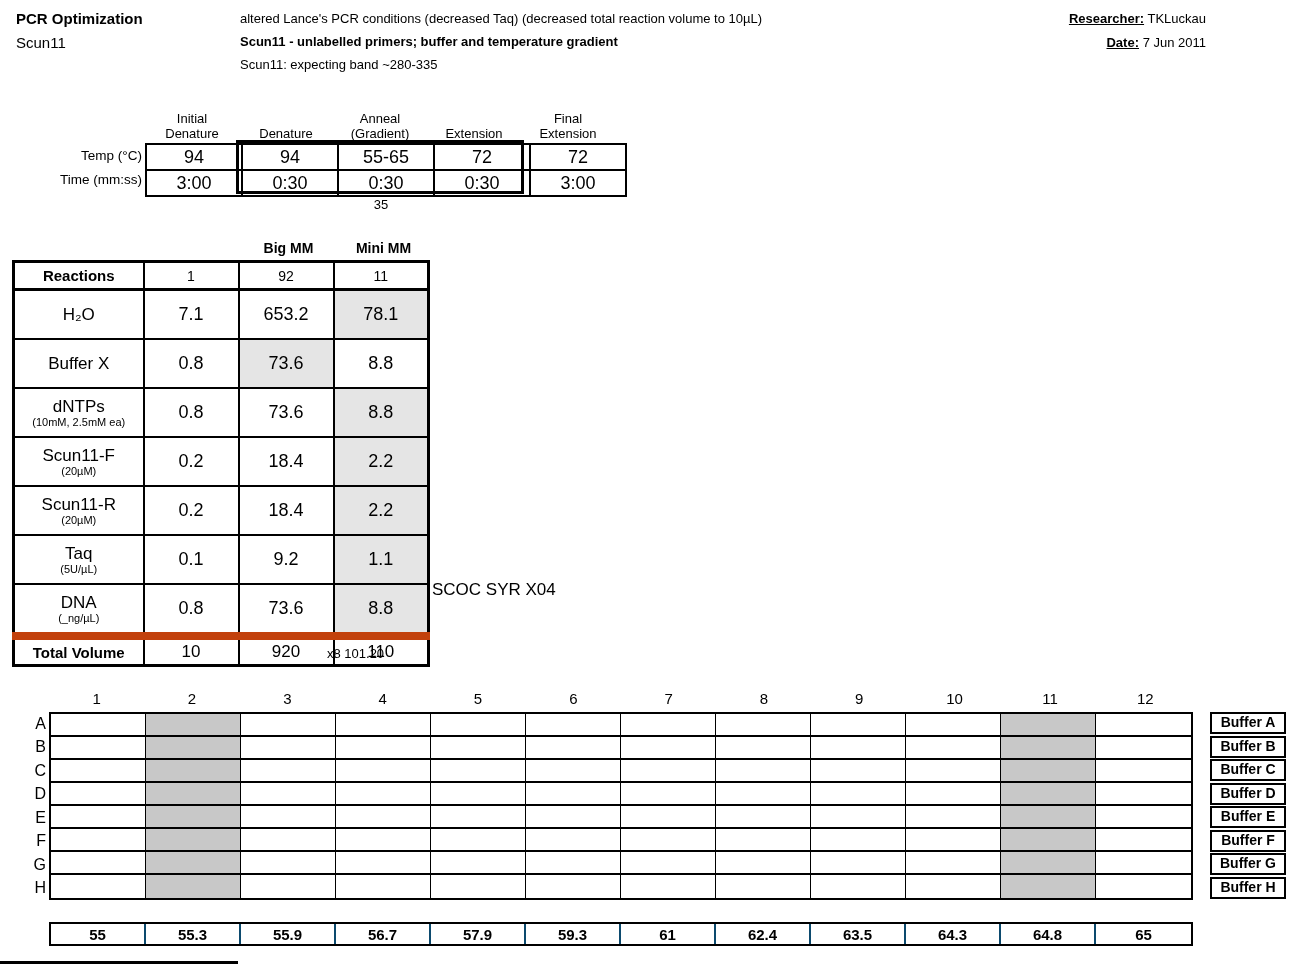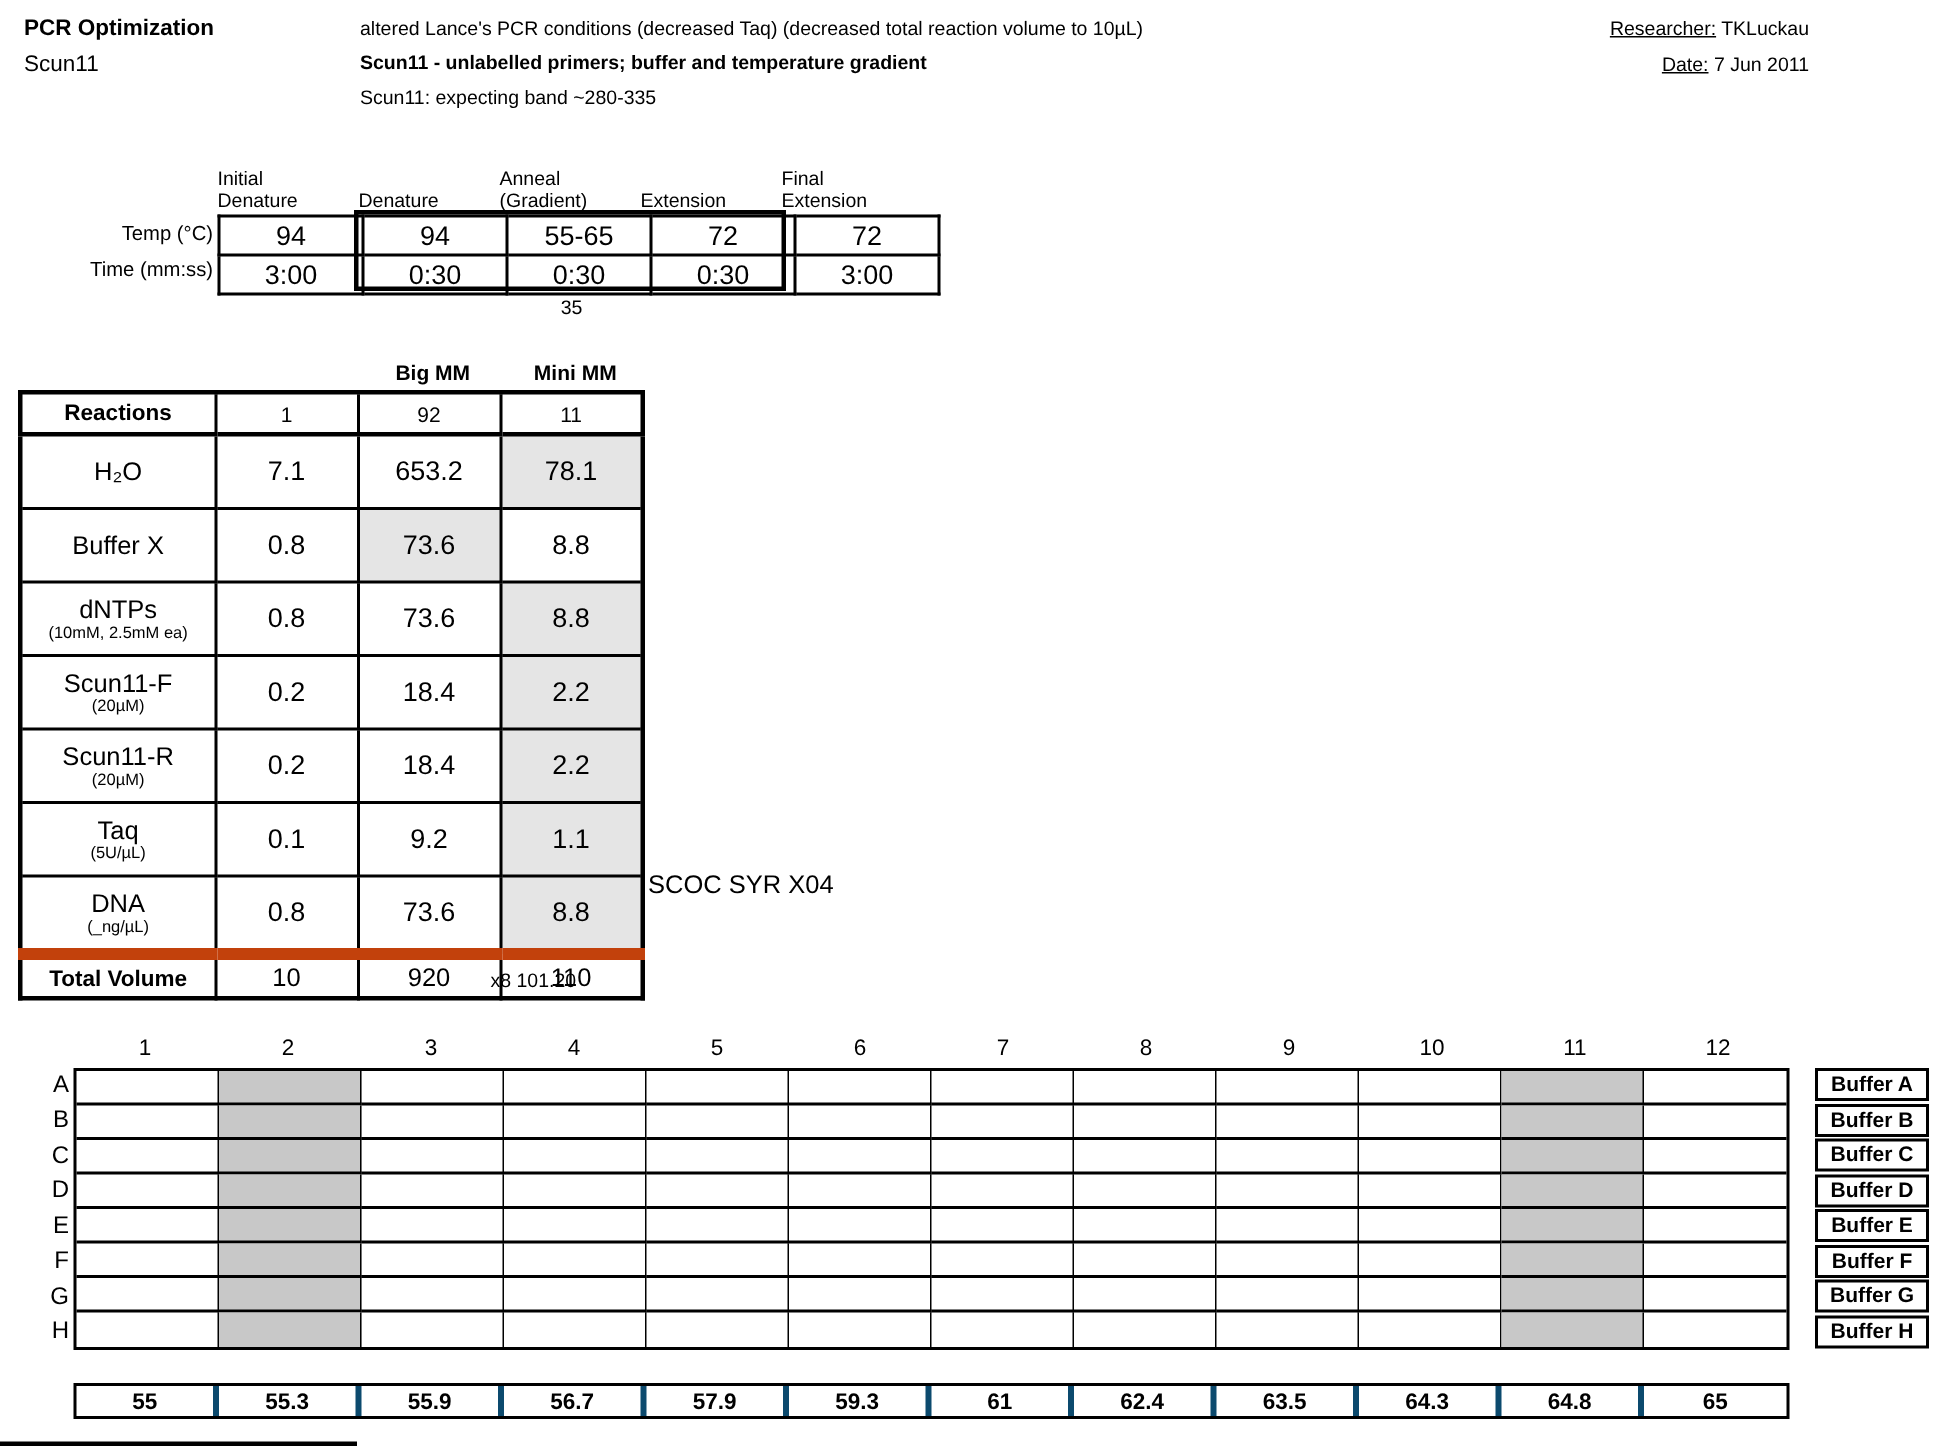--- a/index.html
+++ b/index.html
@@ -1,31 +1,31 @@
 <!DOCTYPE html>
 <html><head>
 <meta charset="utf-8">
 <style>
   html,body{margin:0;padding:0;background:#fff;}
   .page{position:relative;width:1301px;height:966px;background:#ffffff;
         font-family:"Liberation Sans",sans-serif;color:#000;overflow:hidden;padding-left:48px;}
   .abs{position:absolute;}
   .b{font-weight:bold;}
-  .ul{text-decoration:underline;}
+  .ul{text-decoration:underline;font-weight:bold;}
 
   
   .doc-title{left:16px;top:10px;font-size:15px;font-weight:bold;}
   .doc-sub{left:16px;top:34px;font-size:15px;}
   .note{left:240px;font-size:13px;white-space:nowrap;}
   .hright{right:143px;font-size:13px;text-align:right;white-space:nowrap;}
 
   
   .tc-heads{left:145px;top:104px;width:470px;height:37px;display:flex;}
   .tc-heads .tc-h{flex:1;display:flex;flex-direction:column;justify-content:flex-end;
-                  text-align:left;font-size:13px;line-height:15px;}
+                  text-align:center;font-size:13px;line-height:15px;}
   table{border-collapse:collapse;}
   .tc{left:145px;top:143px;}
   .tc td{border:2px solid #000;width:94px;height:24px;text-align:center;
          vertical-align:middle;font-size:18px;padding:0;}
   .tc-label{width:142px;text-align:right;font-size:13.5px;left:0;}
   .cycle-box{left:236px;top:140px;width:288px;height:54px;border:3px solid #000;
              box-sizing:border-box;pointer-events:none;}
   .cycles{left:239px;top:197px;width:284px;text-align:center;font-size:13px;}
 
   
@@ -54,21 +54,21 @@
   .pcell.lr{border-bottom:none;}
   .pcell.sh{background:#c8c8c8;}
   .rowlabels{left:18px;top:712px;width:28px;height:188px;display:flex;flex-direction:column;}
   .rowlabels div{flex:1;display:flex;align-items:center;justify-content:flex-end;font-size:16px;}
   .buffer{left:1210px;width:76px;height:22px;border:2px solid #000;box-sizing:border-box;
           font-weight:bold;font-size:14px;text-align:center;line-height:17px;}
 
   
   .gradient{left:49px;top:922px;width:1144px;height:24px;border:2px solid #000;
             box-sizing:border-box;display:grid;grid-template-columns:repeat(12,1fr);}
-  .gradient div{border-right:4px solid #0c4a6e;display:flex;align-items:center;
+  .gradient div{border-right:2px solid #0c4a6e;display:flex;align-items:center;
                 justify-content:center;font-weight:bold;font-size:15px;}
   .gradient div:last-child{border-right:none;}
 
   .partial-line{left:0;top:961px;width:238px;height:3px;background:#000;}
 </style>
 </head>
 <body>
 
 <div class="page">
 

